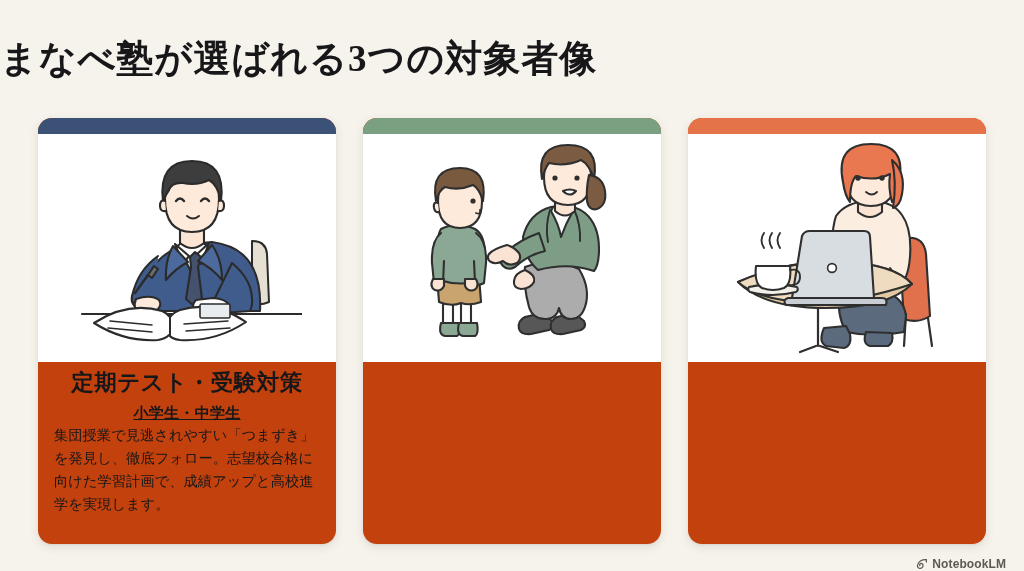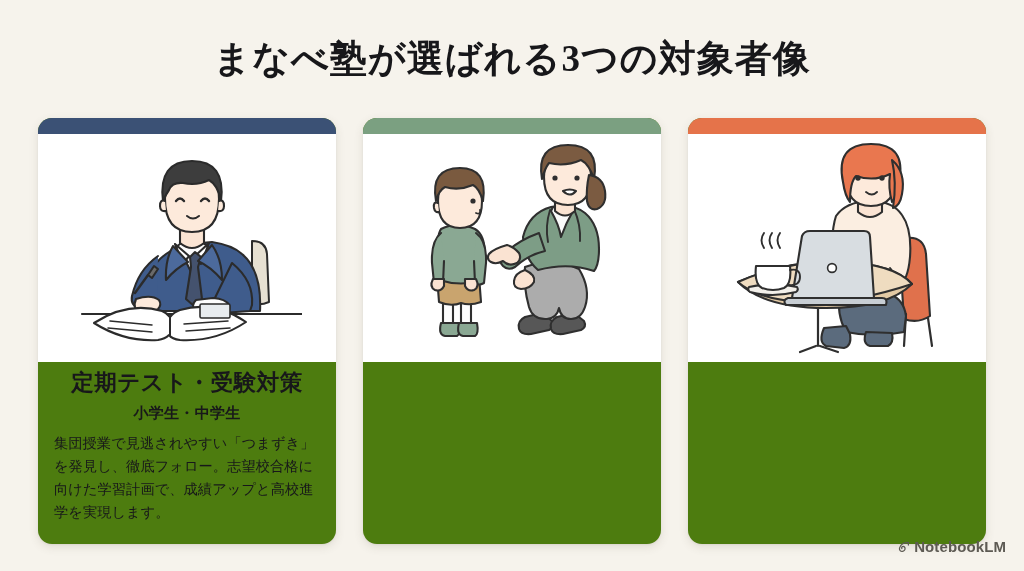--- a/index.html
+++ b/index.html
@@ -15,21 +15,21 @@
     color: #1d1d1b;
     position: relative;
   }
 
   
   #slide-title {
     position: absolute;
     top: 34px;
     left: 0;
     width: 1024px;
-    text-align: center;
+    text-align: left;
     font-family: "Liberation Serif", "DejaVu Serif", serif;
     font-weight: 700;
     font-size: 37px;
     letter-spacing: 1px;
     color: #17171a;
     white-space: nowrap;
   }
 
   
   #cards-row {
@@ -38,21 +38,21 @@
     left: 38px;
     width: 948px;
     height: 426px;
     display: flex;
     justify-content: space-between;
   }
 
   .card {
     width: 298px;
     height: 426px;
-    background: #4d7c0f;
+    background: #c2410c;
     border-radius: 14px;
     box-shadow: 0 3px 10px rgba(80, 70, 55, 0.13), 0 1px 2px rgba(80, 70, 55, 0.07);
     overflow: hidden;
     display: flex;
     flex-direction: column;
     box-sizing: border-box;
   }
 
   .card-accent {
     height: 16px;
@@ -92,40 +92,41 @@
   }
   .card-subheading {
     font-size: 15px;
     font-weight: 700;
     line-height: 1.3;
     margin-top: 6px;
     text-align: center;
     color: #18181a;
     letter-spacing: 0.3px;
     white-space: nowrap;
+    text-decoration: underline;
   }
   .card-desc {
-    margin-top: 10px;
+    margin-top: 2px;
     font-size: 14.2px;
     line-height: 1.63;
     color: #17171a;
     text-align: left;
     align-self: stretch;
     letter-spacing: 0.1px;
   }
 
   
   #watermark {
     position: absolute;
     right: 18px;
-    bottom: 16px;
+    bottom: 0;
     display: flex;
     align-items: center;
     gap: 4px;
-    font-size: 15px;
+    font-size: 12px;
     font-weight: 600;
     color: #5d5a53;
     letter-spacing: 0.1px;
   }
   #watermark svg { display: block; }
 </style>
 </head>
 <body style="background: rgb(246, 243, 236);">
 
 <div id="slide-title">まなべ塾が選ばれる3つの対象者像</div>

